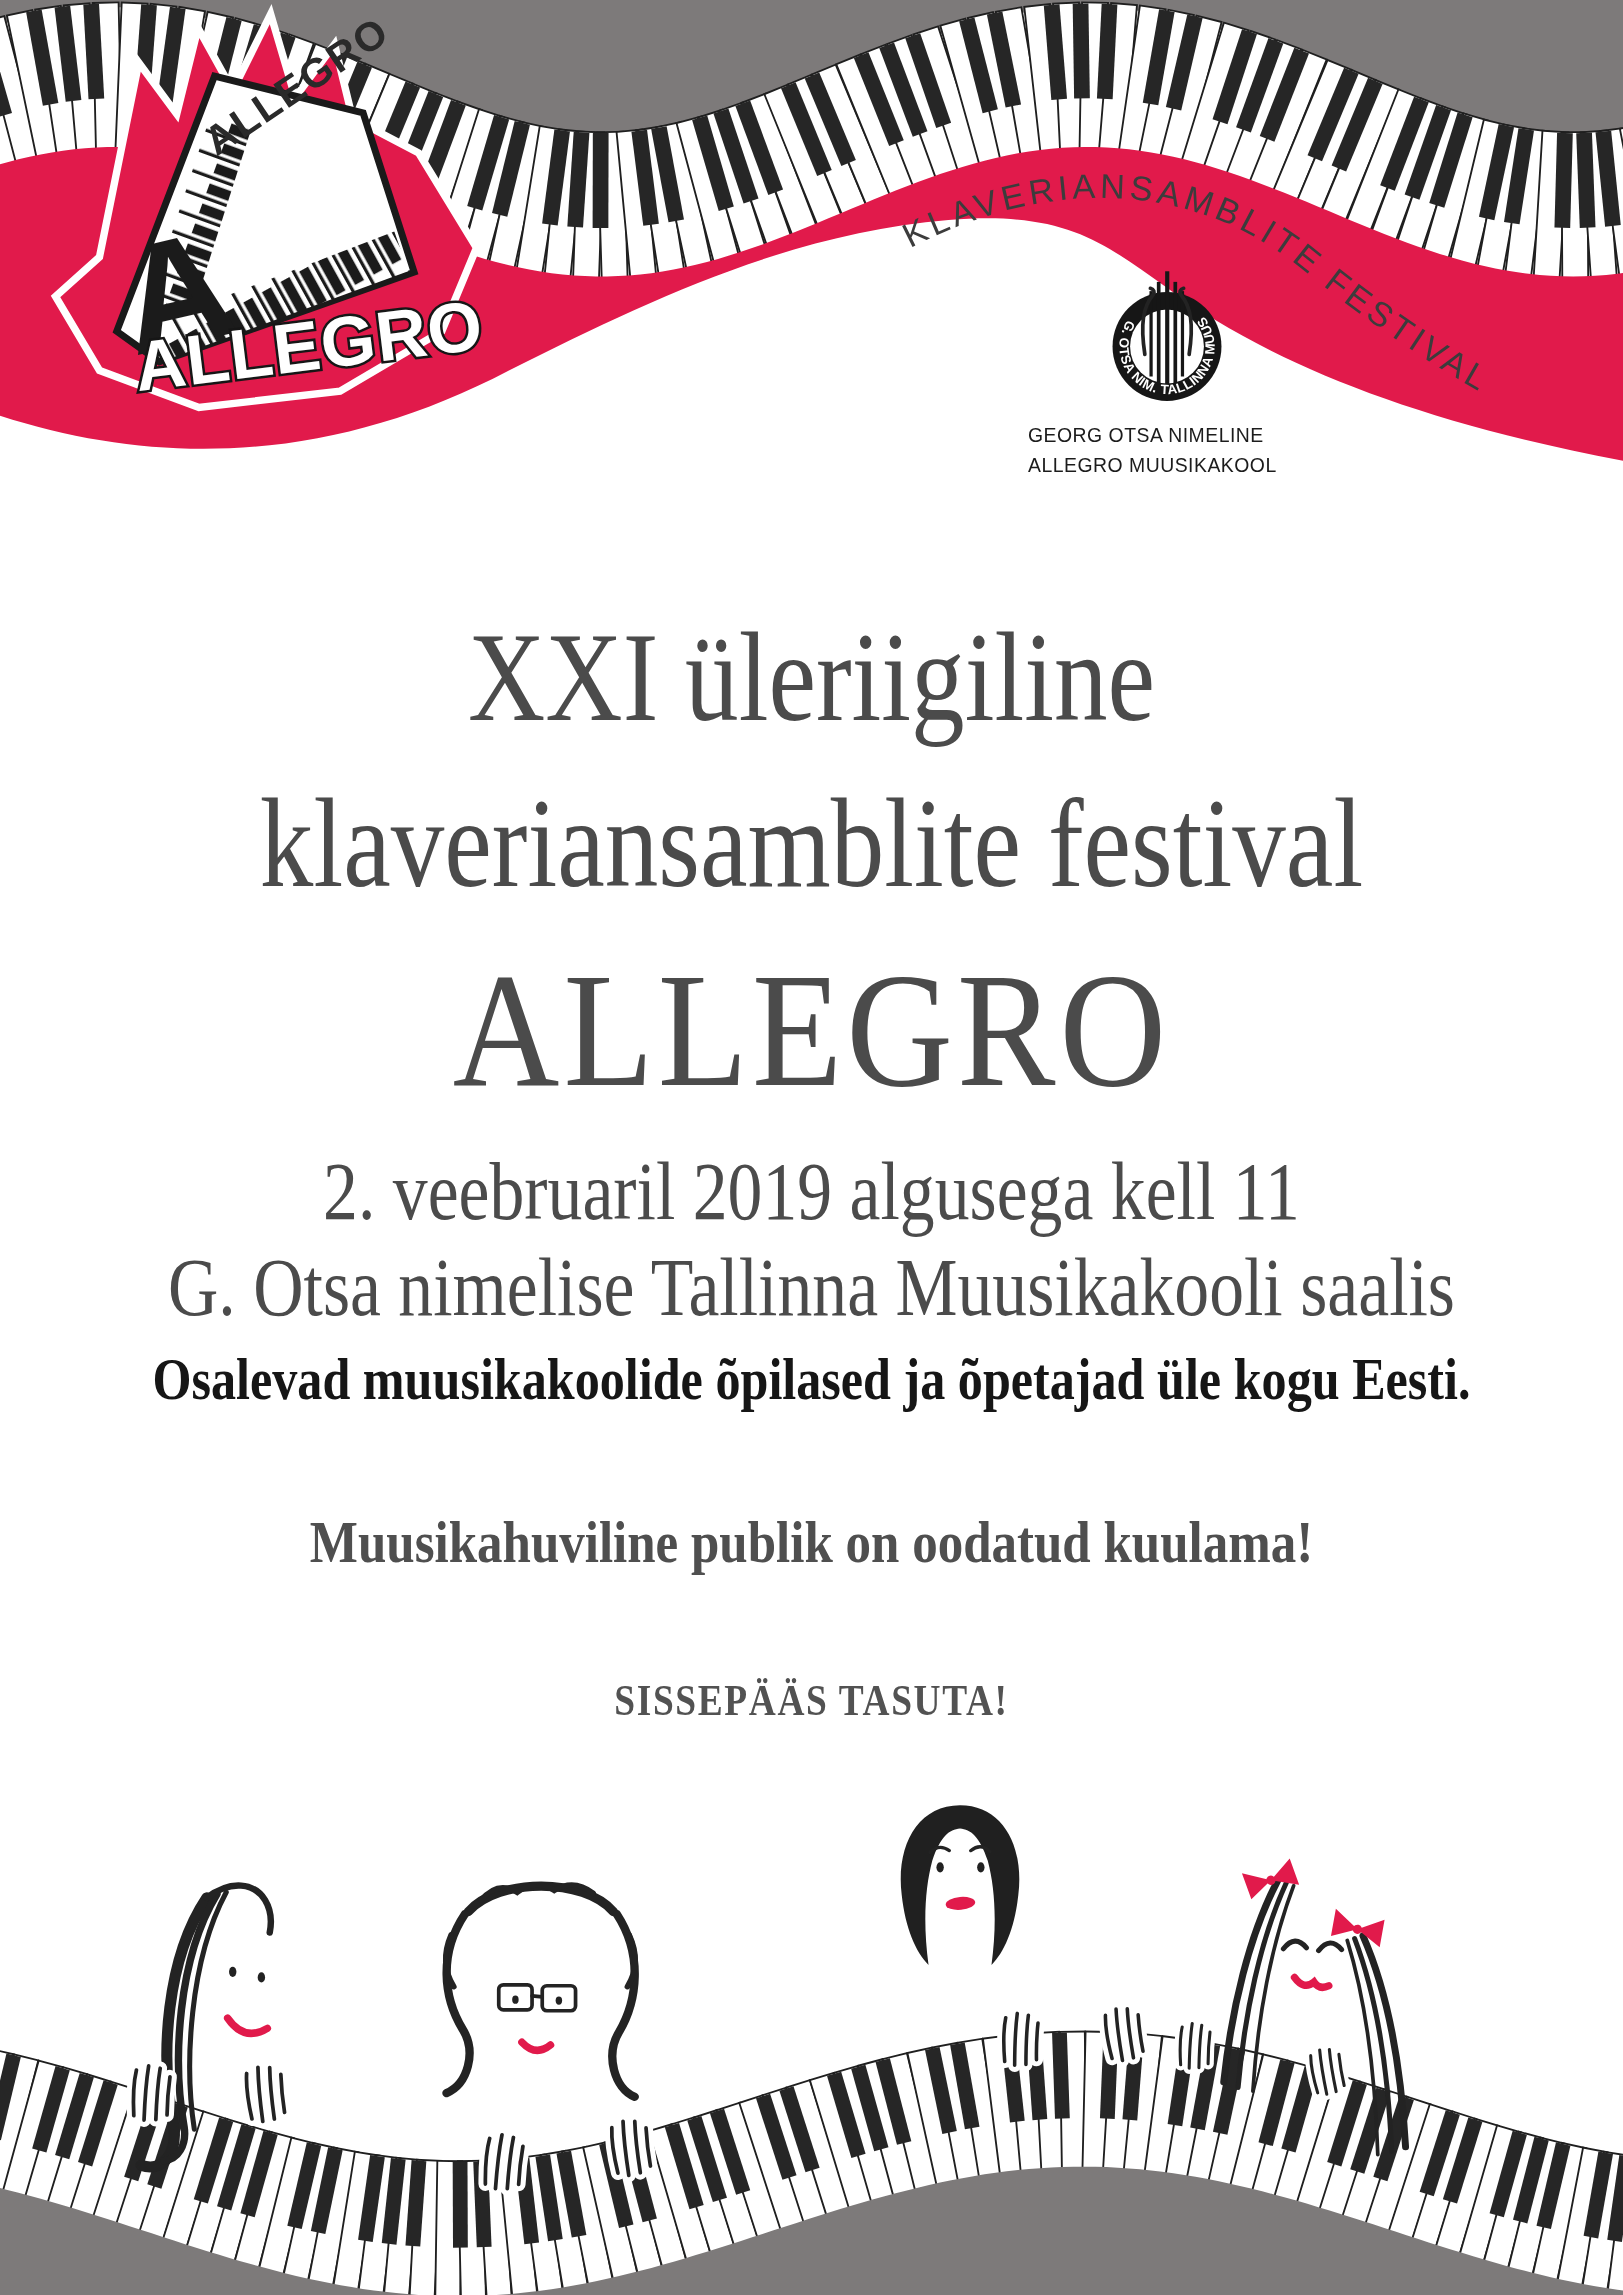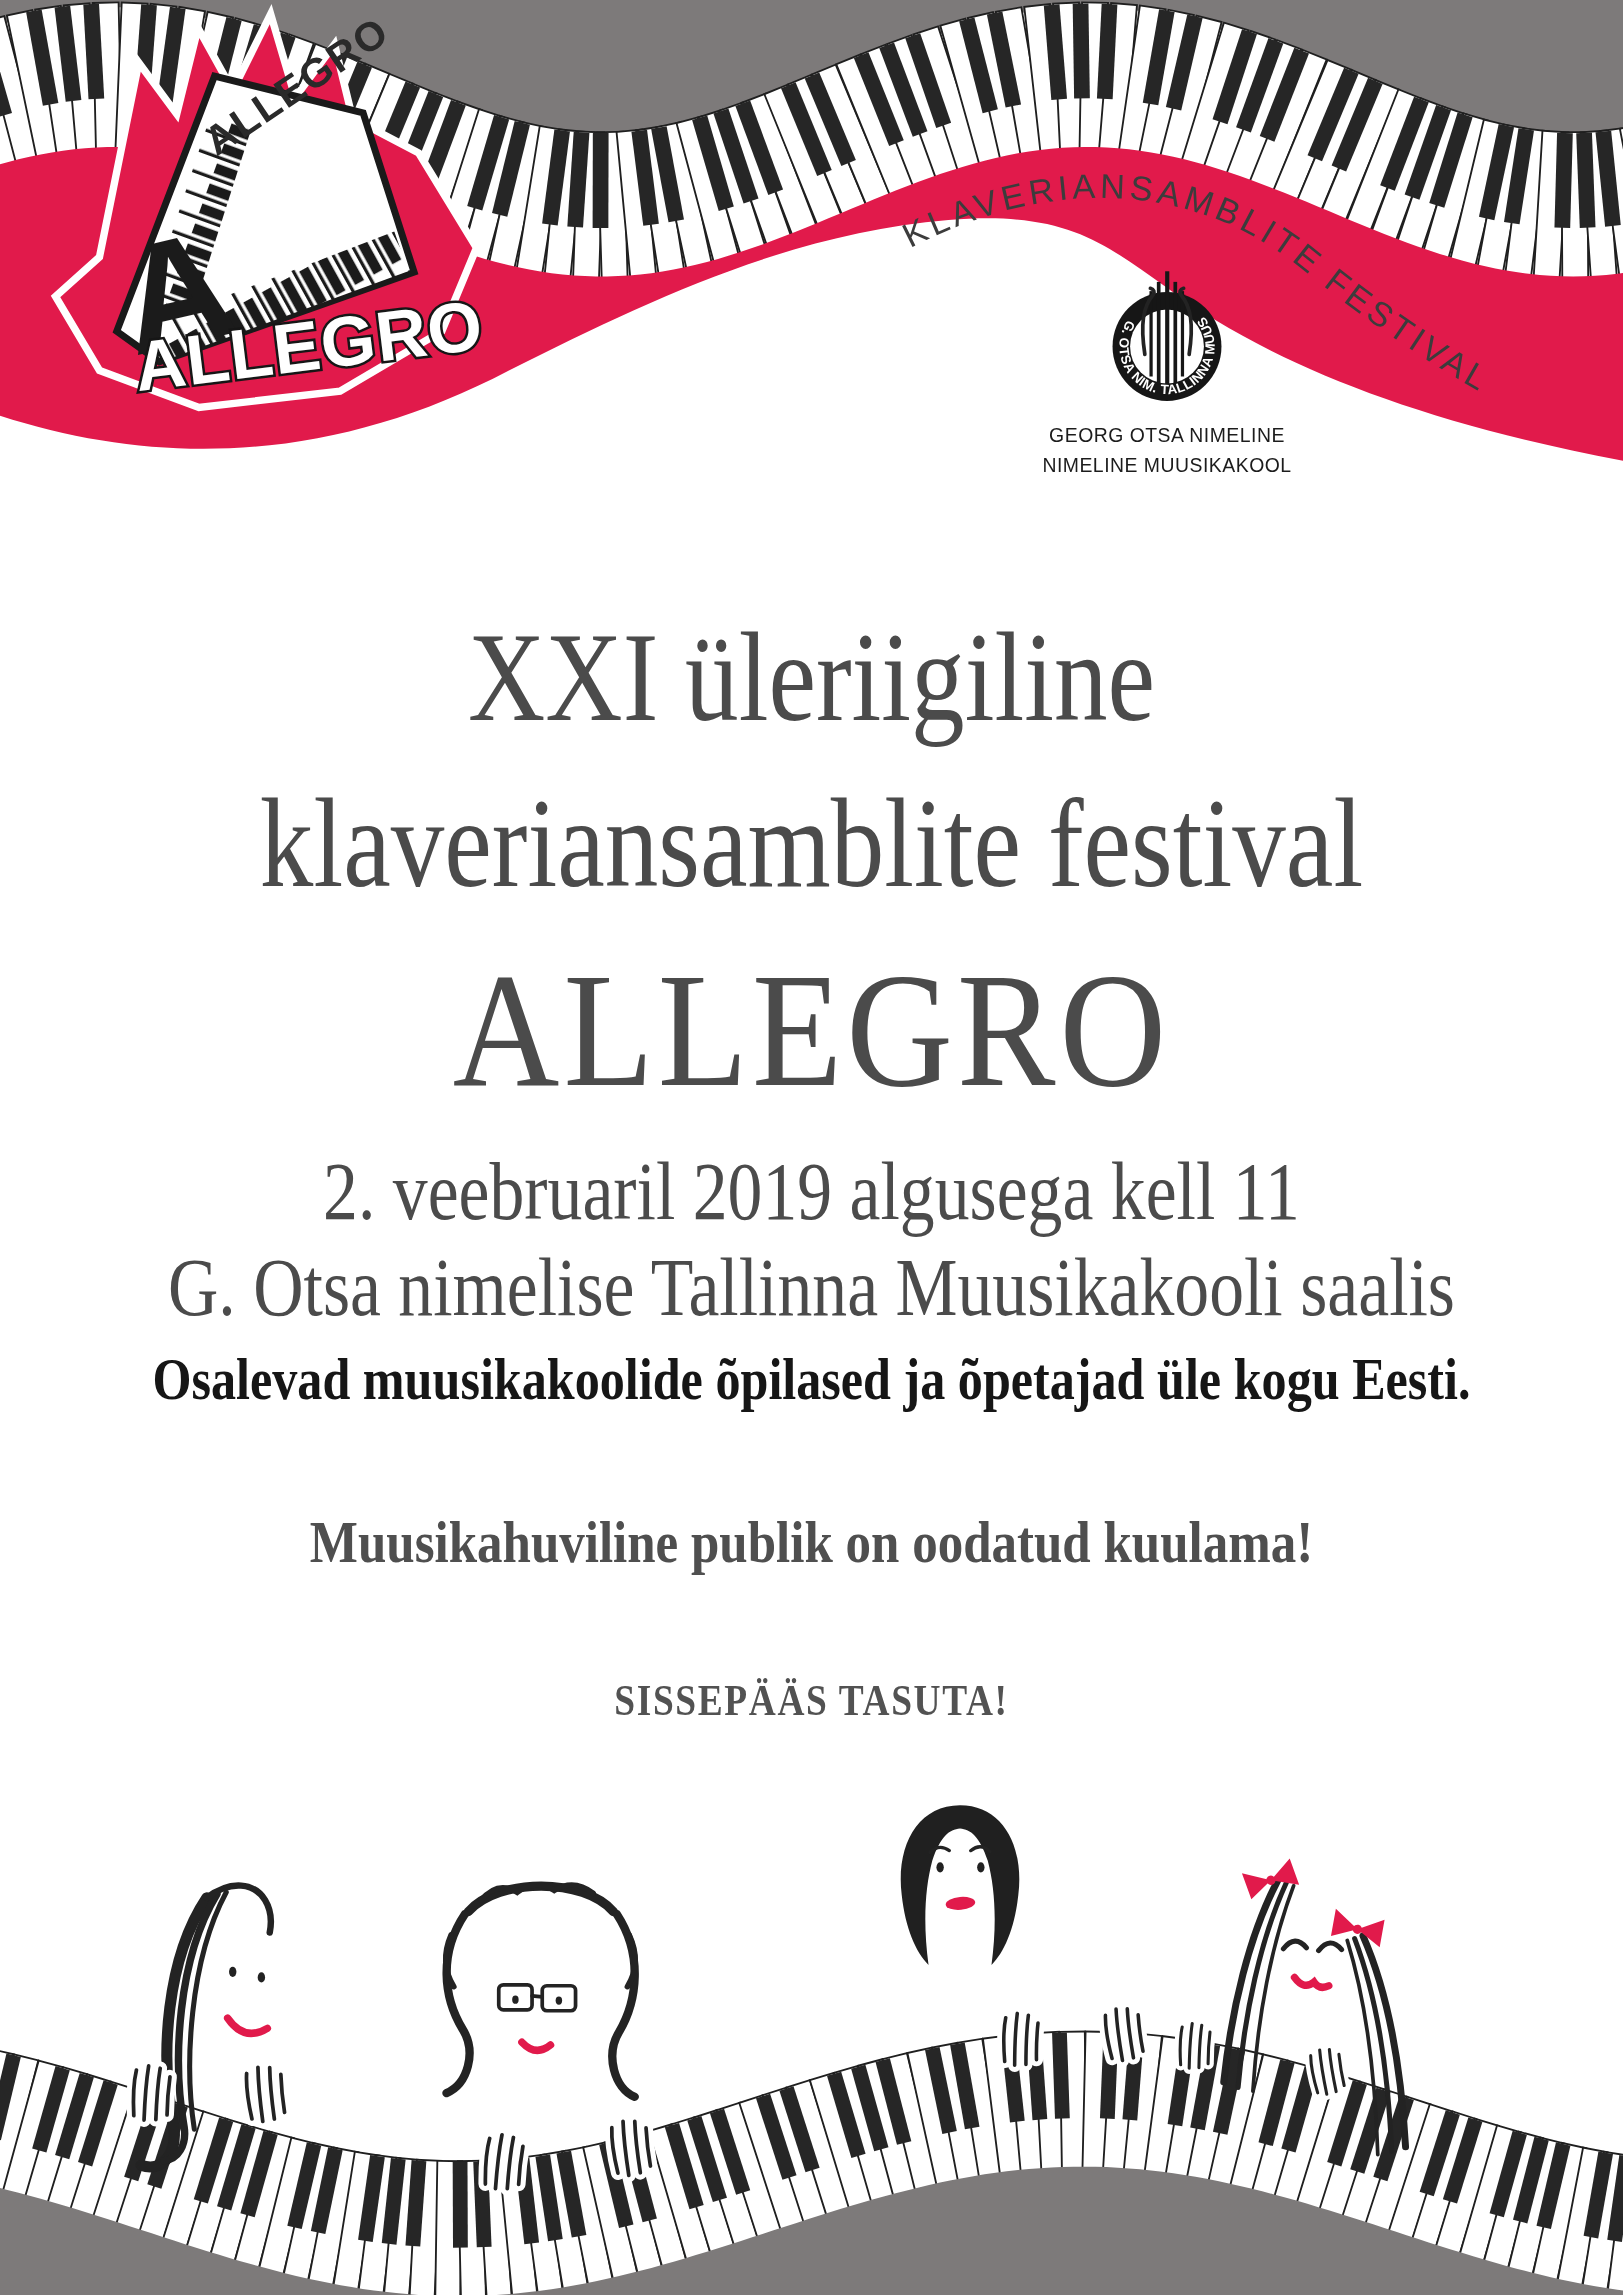--- a/index.html
+++ b/index.html
@@ -11,21 +11,21 @@
   .h{position:absolute;left:0;width:100%;text-align:center;color:#4b4b4b;line-height:1;
      white-space:nowrap;transform:scaleX(0.85);font-family:"Liberation Serif",serif;}
   .title1{top:615px;font-size:126px;}
   .title2{top:781px;font-size:126px;}
   .title3{top:948px;font-size:164px;letter-spacing:4.6px;transform:scaleX(0.9);}
   .info1{top:1151px;font-size:82px;}
   .info2{top:1247px;font-size:82px;}
   .bold1{top:1350px;font-size:59px;font-weight:bold;color:#161616;}
   .bold2{top:1512px;font-size:60px;font-weight:bold;color:#4f4f4f;}
   .small1{top:1679px;font-size:44px;font-weight:bold;color:#525252;letter-spacing:1.9px;}
-  .caption{position:absolute;left:1028px;top:420px;width:278px;text-align:center;
+  .caption{position:absolute;left:1028px;top:420px;width:278px;text-align:left;
      font-family:"Liberation Sans",sans-serif;font-size:19.4px;line-height:1.55;color:#1c1c1c;
      letter-spacing:0.5px;}
   .emblem{position:absolute;left:1107px;top:264px;}
   
   .st{fill:none;stroke:#232323;stroke-linecap:round;}
   .s7{stroke-width:7px;}.s8{stroke-width:8px;}.s11{stroke-width:11px;}.s12{stroke-width:12px;}
   .s14{stroke-width:14px;}.s15{stroke-width:15px;}.s16{stroke-width:16px;}.s18{stroke-width:18px;}
   .s20{stroke-width:20px;}.s24{stroke-width:24px;}
   .sm{fill:none;stroke:#e11a4b;stroke-width:16px;stroke-linecap:round;}
   .gl{fill:#fff;stroke:#232323;stroke-width:8px;}
@@ -218,21 +218,21 @@
     </g>
     <path d="M82,195 C72,130 78,92 100,66 Q106,56 94,52" class="st s8"></path>
     <path d="M178,195 C188,130 182,92 160,66 Q154,56 166,52" class="st s8"></path>
     <path id="emb-arc" d="M 45,120 A 103,103 0 1 0 215,120" fill="none"></path>
     <text class="emb-text">
       <textPath href="#emb-arc">G. OTSA NIM. TALLINNA MUUSIKAKOOL</textPath>
     </text>
   </svg>
   <div class="caption">
     <div>GEORG OTSA NIMELINE</div>
-    <div>NIMELINE MUUSIKAKOOL</div>
+    <div>ALLEGRO MUUSIKAKOOL</div>
   </div>
 
   <div class="h title1">XXI üleriigiline</div>
   <div class="h title2">klaveriansamblite festival</div>
   <div class="h title3">ALLEGRO</div>
   <div class="h info1">2. veebruaril 2019 algusega kell 11</div>
   <div class="h info2">G. Otsa nimelise Tallinna Muusikakooli saalis</div>
   <div class="h bold1">Osalevad muusikakoolide õpilased ja õpetajad üle kogu Eesti.</div>
   <div class="h bold2">Muusikahuviline publik on oodatud kuulama!</div>
   <div class="h small1">SISSEPÄÄS TASUTA!</div>

